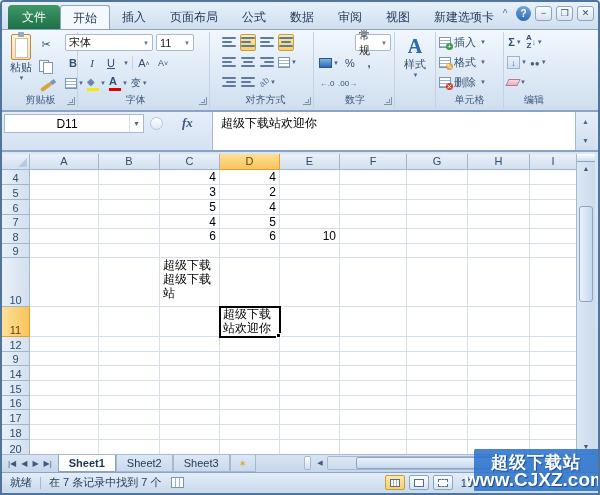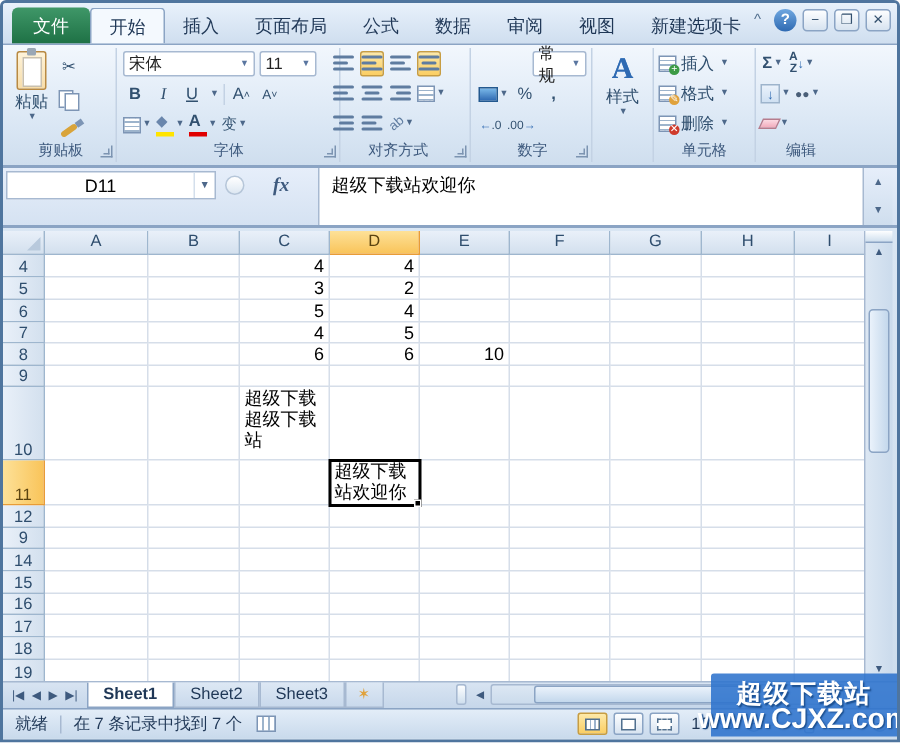--- a/index.html
+++ b/index.html
@@ -236,21 +236,21 @@
             </span>
           <span class="sbtn">
               <span class="brush-icon"></span>
             </span>
         </div>
       </div>
       <div class="group-label">剪贴板</div>
       <span class="launcher"></span>
     </div>
 
-    <div class="group" style="left:77px;width:148px;">
+    <div class="group" style="left:60px;width:148px;">
       <div class="rowline" style="height:21px;">
         <span class="combo" style="width:88px;">
           <span>宋体</span>
             <span class="arrow">▼</span>
         </span>
         <span class="combo" style="width:38px;">
           <span>11</span>
             <span class="arrow">▼</span>
         </span>
       </div>
@@ -636,21 +636,21 @@
       <div class="rowhdr" style="top: 271px; height: 15px;">18</div>
       <div class="cell" style="left: 28px; top: 271px; width: 69px; height: 15px;"></div>
       <div class="cell" style="left: 97px; top: 271px; width: 61px; height: 15px;"></div>
       <div class="cell" style="left: 158px; top: 271px; width: 60px; height: 15px;"></div>
       <div class="cell" style="left: 218px; top: 271px; width: 60px; height: 15px;"></div>
       <div class="cell" style="left: 278px; top: 271px; width: 60px; height: 15px;"></div>
       <div class="cell" style="left: 338px; top: 271px; width: 67px; height: 15px;"></div>
       <div class="cell" style="left: 405px; top: 271px; width: 61px; height: 15px;"></div>
       <div class="cell" style="left: 466px; top: 271px; width: 62px; height: 15px;"></div>
       <div class="cell" style="left: 528px; top: 271px; width: 47px; height: 15px;"></div>
-      <div class="rowhdr" style="top: 286px; height: 16px;">19</div>
+      <div class="rowhdr" style="top: 286px; height: 16px;">20</div>
       <div class="cell" style="left: 28px; top: 286px; width: 69px; height: 16px;"></div>
       <div class="cell" style="left: 97px; top: 286px; width: 61px; height: 16px;"></div>
       <div class="cell" style="left: 158px; top: 286px; width: 60px; height: 16px;"></div>
       <div class="cell" style="left: 218px; top: 286px; width: 60px; height: 16px;"></div>
       <div class="cell" style="left: 278px; top: 286px; width: 60px; height: 16px;"></div>
       <div class="cell" style="left: 338px; top: 286px; width: 67px; height: 16px;"></div>
       <div class="cell" style="left: 405px; top: 286px; width: 61px; height: 16px;"></div>
       <div class="cell" style="left: 466px; top: 286px; width: 62px; height: 16px;"></div>
       <div class="cell" style="left: 528px; top: 286px; width: 47px; height: 16px;"></div>
     </div>

